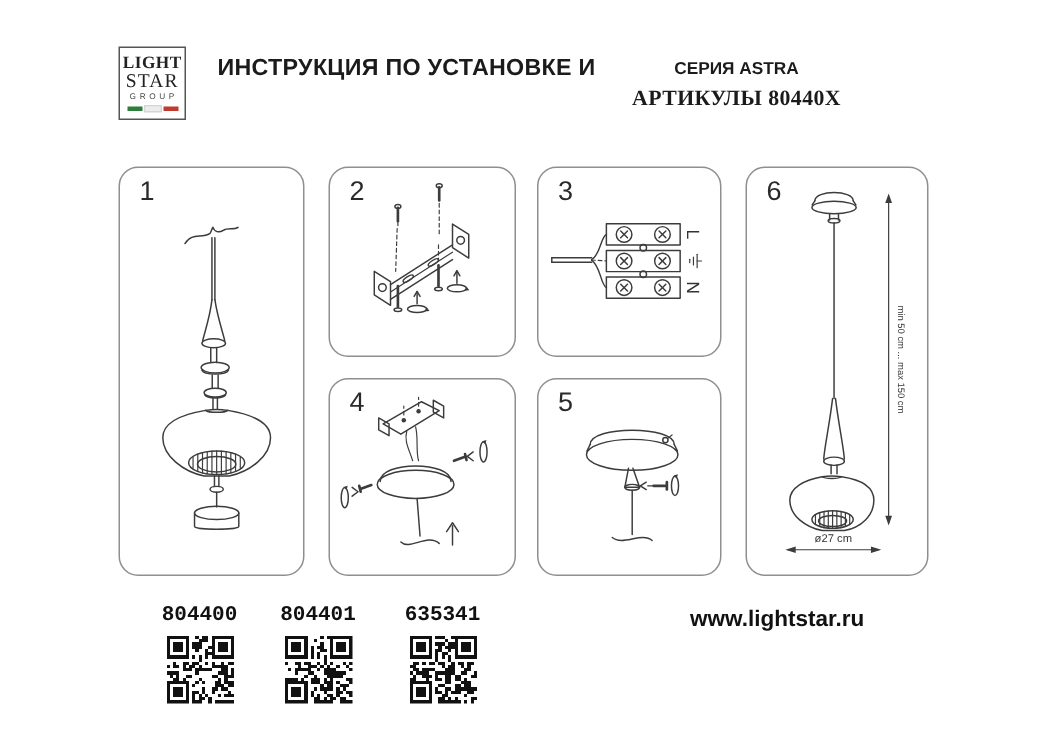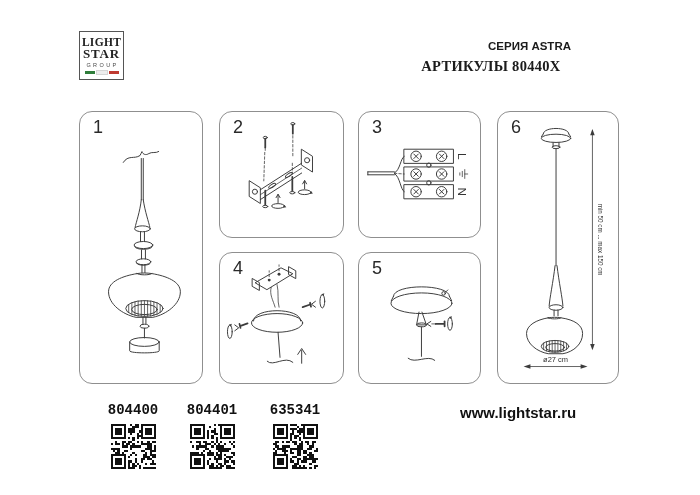--- a/index.html
+++ b/index.html
@@ -7,29 +7,29 @@
     position:relative;width:700px;height:495px;background:#ffffff;
     font-family:"Liberation Sans",sans-serif;color:var(--ink,#1b1b1b);
     overflow:hidden;
   }
   
   .logo-box{
     position:absolute;left:79px;top:31px;width:45px;height:49px;
     border:1.5px solid #555;background:#fff;text-align:center;box-sizing:border-box;
   }
   .logo-light{font-family:Liberation Serif, serif;font-weight:bold;font-size:11.5px;line-height:11px;margin-top:5px;letter-spacing:.3px;color:#222;}
-  .logo-star{font-family:"Liberation Serif",serif;font-weight:bold;font-size:13px;line-height:12px;letter-spacing:.8px;color:#222;}
+  .logo-star{font-family:"Liberation Serif",serif;font-weight:normal;font-size:13px;line-height:12px;letter-spacing:.8px;color:#222;}
   .logo-group{font-size:5.5px;letter-spacing:2.4px;color:#4a4a4a;margin-top:2px;margin-left:2px;}
   .logo-flag{display:flex;justify-content:center;gap:2px;margin-top:3px;}
   .logo-flag span{width:10px;height:2.5px;display:block;}
   .flag-green{background:var(--flag-green,#2f7d3a);}
   .flag-white{background:var(--flag-white,#ededed);outline:.5px solid #d5d5d5;}
   .flag-red{background:var(--flag-red,#bf3a31);}
   .title{position:absolute;left:145px;top:37px;font-size:15.5px;font-weight:bold;line-height:18px;letter-spacing:.2px;color:#1b1b1b;}
-  .series{position:absolute;left:411px;top:40px;width:160px;text-align:right;font-size:11.5px;font-weight:bold;color:#1b1b1b;}
+  .series{position:absolute;left:411px;top:40px;width:160px;text-align:center;font-size:11.5px;font-weight:bold;color:#1b1b1b;}
   .articles{position:absolute;left:411px;top:58px;width:160px;text-align:center;font-size:14.5px;font-weight:bold;letter-spacing:.3px;color:#1b1b1b;font-family:Liberation Serif, serif;}
   
   .panel{position:absolute;border:1px solid var(--panel-border,#8f8f8f);border-radius:13px;background:#fff;box-sizing:border-box;}
   .panel .num{position:absolute;left:13px;top:5px;font-size:18px;color:#2a2a2a;}
   .panel svg.diagram{position:absolute;left:0;top:0;width:100%;height:100%;}
   .p1{left:79px;top:111px;width:124px;height:273px;}
   .p2{left:219px;top:111px;width:125px;height:127px;}
   .p3{left:358px;top:111px;width:123px;height:127px;}
   .p4{left:219px;top:252px;width:125px;height:132px;}
   .p5{left:358px;top:252px;width:123px;height:132px;}
@@ -57,20 +57,21 @@
     <div class="logo-star">STAR</div>
     <div class="logo-group">GROUP</div>
     <div class="logo-flag">
       <span class="flag-green"></span>
       <span class="flag-white"></span>
       <span class="flag-red"></span>
     </div>
   </div>
 
   <div class="title">
+    <div>ИНСТРУКЦИЯ ПО УСТАНОВКЕ И</div>
   </div>
 
   <div class="series">СЕРИЯ ASTRA</div>
   <div class="articles">АРТИКУЛЫ 80440X</div>
 
   <div class="panel p1">
     <div class="num">1</div>
     <svg class="diagram" viewBox="0 0 124 273">
       <path d="M44,50 C49,42 55,47 61,43 C62,42 62,40 63,39 C64,42 67,43 70,41 C73,39 77,41 80,39"></path>
       <line x1="62.3" y1="46" x2="62.3" y2="88"></line>

